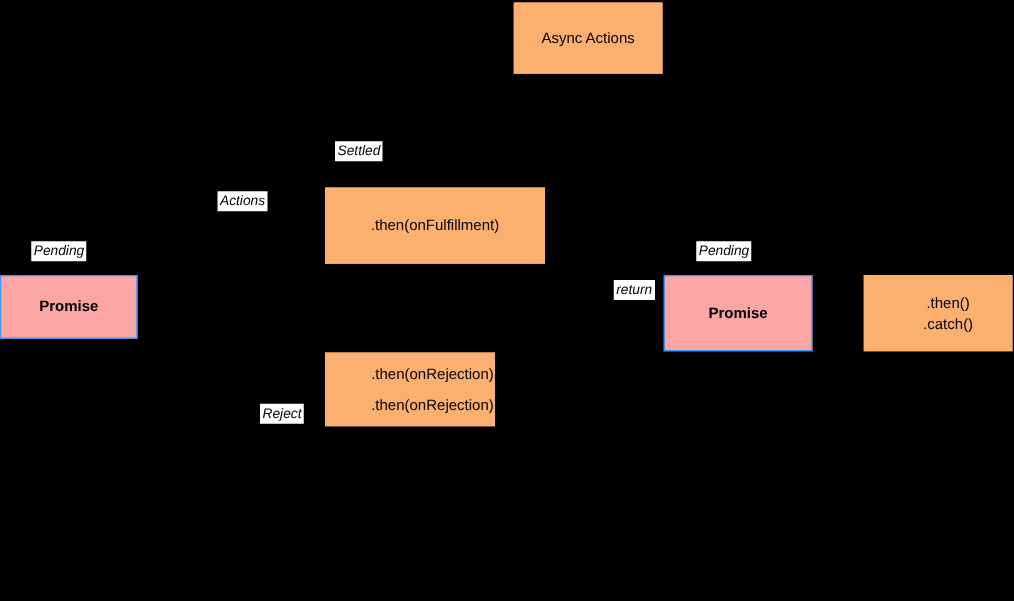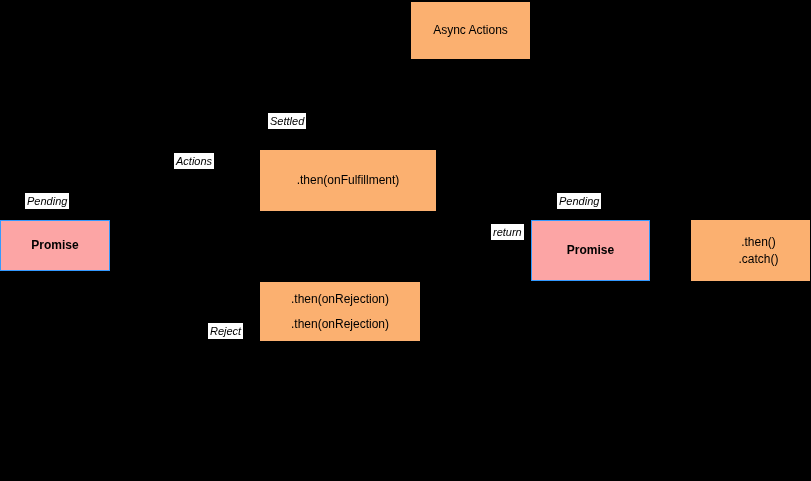--- a/index.html
+++ b/index.html
@@ -89,21 +89,21 @@
 
   <div class="node blue" style="left:531px; top:220px; width:119px; height:61px;">
     <span class="node-line">Promise</span>
   </div>
 
   <div class="node orange" style="left:691px; top:220px; width:119px; height:61px;padding-left:16px;">
     <span class="node-line">.then()</span>
     <span class="node-line">.catch()</span>
   </div>
 
-  <div class="node orange" style="left:260px; top:282px; width:160px; height:59px; justify-content:space-evenly;">
+  <div class="node orange" style="left:260px; top:282px; width:136px; height:59px; justify-content:space-evenly;align-items:flex-end;">
     <span class="node-line">.then(onRejection)</span>
     <span class="node-line">.then(onRejection)</span>
   </div>
 
 
   <div class="edge-label" style="left:25px; top:193px;">Pending</div>
 
   <div class="edge-label" style="left:268px; top:113px;">Settled</div>
 
   <div class="edge-label" style="left:174px; top:153px;">Actions</div>

